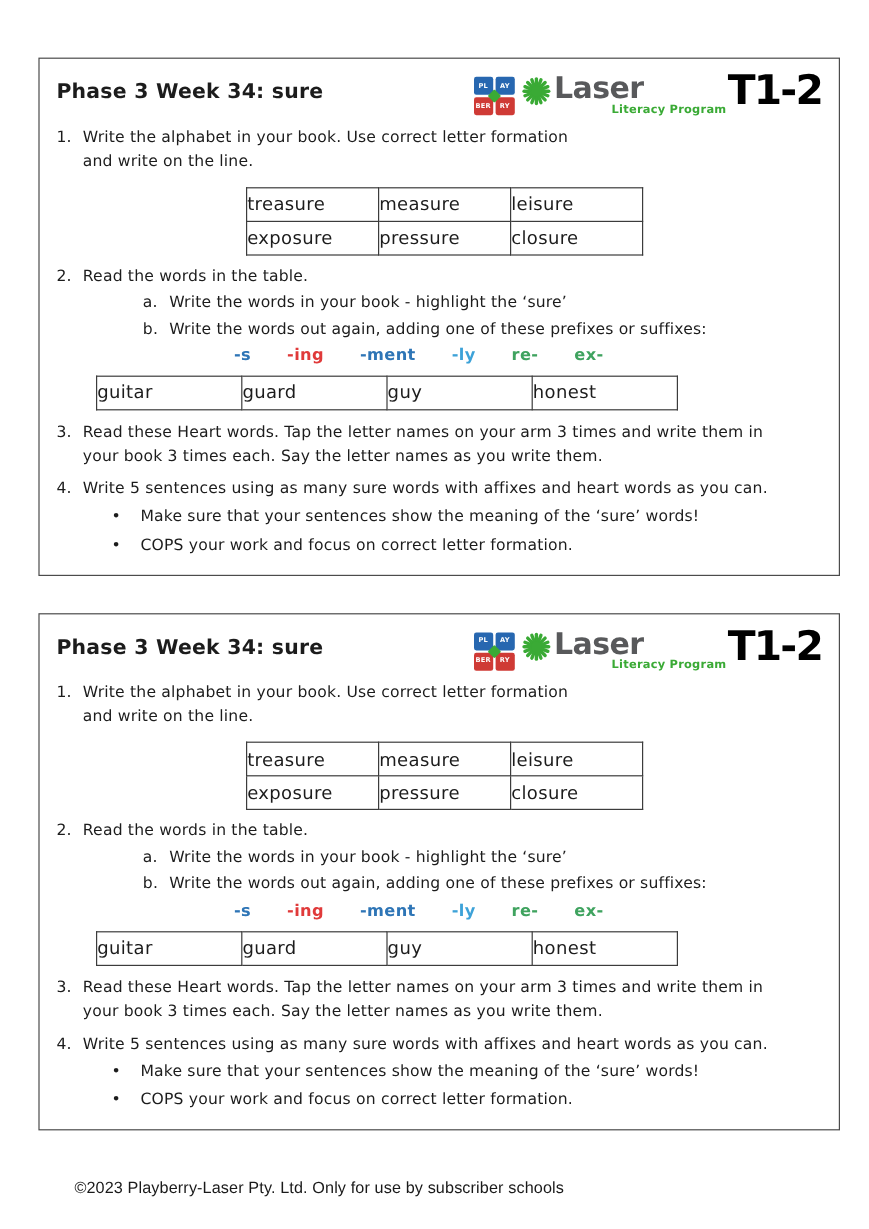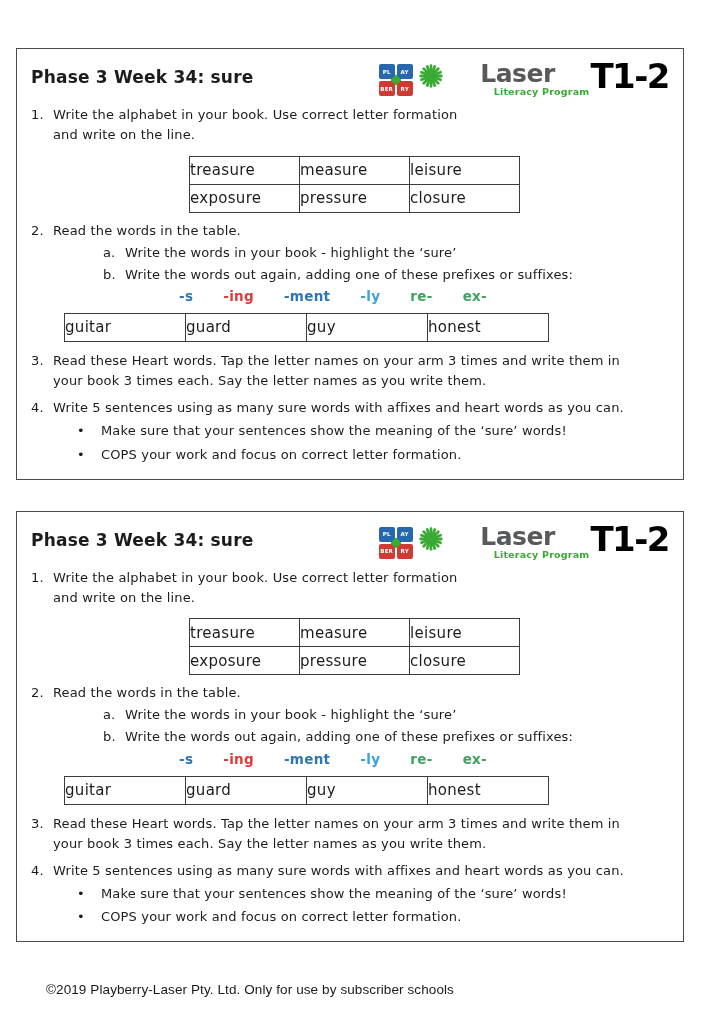--- a/index.html
+++ b/index.html
@@ -3,21 +3,21 @@
 <meta charset="utf-8">
 <style>
   * { margin:0; padding:0; box-sizing:border-box; }
   html,body { background:#ffffff; }
   body {
     width:724px; height:1024px;
     font-family:"DejaVu Sans", sans-serif;
     color:#1c1c1c;
     position:relative;
   }
-  .page { padding:48px 0 0 16px; }
+  .page { padding:48px 0 0 32px; }
 
   .panel {
     width:668px;
     border:1.5px solid #4b4b4b;
     padding:12px 14px 14px 14px;
     margin-bottom:31px;
     background:#ffffff;
   }
 
   .panel-header {
@@ -39,21 +39,21 @@
     color:#fff; font-size:5.5px; font-weight:bold; border-radius:2px;
     letter-spacing:.2px;
   }
   .pp-pl, .pp-ay { background:#2767b0; }
   .pp-ber, .pp-ry { background:#cf3a35; }
   .puzzle .pz-center {
     position:absolute; left:13px; top:12px; width:8px; height:8px;
     background:#3aaa35; border-radius:1px; transform:rotate(45deg);
   }
   .starburst { margin:2px 2px 0 2px; }
-  .brand-block { display:flex; flex-direction:column; margin-top:2px;align-items:center; }
+  .brand-block { display:flex; flex-direction:column; margin-top:2px; }
   .brand-laser { font-size:25px; font-weight:bold; color:#58595b; line-height:.85; letter-spacing:-.5px; }
   .brand-sub { font-size:9.5px; font-weight:bold; color:#3aaa35; letter-spacing:.2px; margin-top:2px;margin-left:48px; }
   .brand-tag { font-size:34px; font-weight:bold; color:#000000; line-height:.9; letter-spacing:-1.5px; margin-left:1px; }
 
   
   .item { display:flex; margin-top:7px; font-size:13px; letter-spacing:.15px; line-height:1.55; }
   .item .num { width:22px; flex:0 0 22px; }
   .sub-item { display:flex; margin-left:72px; margin-top:2px; font-size:13px; letter-spacing:.15px; line-height:1.55; }
   .sub-item .sub-label { width:22px; flex:0 0 22px; }
   .bold-inline { font-weight:normal; }
@@ -308,15 +308,15 @@
       <span class="dot">•</span>
       <span>Make sure that your sentences show the meaning of the ‘sure’ words!</span>
     </div>
     <div class="bullet">
       <span class="dot">•</span>
       <span>COPS your work and focus on correct letter formation.</span>
     </div>
 
   </section>
 
-  <div class="footer">©2019 Playberry-Laser Pty. Ltd. Only for use by subscriber schools</div>
+  <div class="footer">©2023 Playberry-Laser Pty. Ltd. Only for use by subscriber schools</div>
 
 </div>
 
 </body></html>

